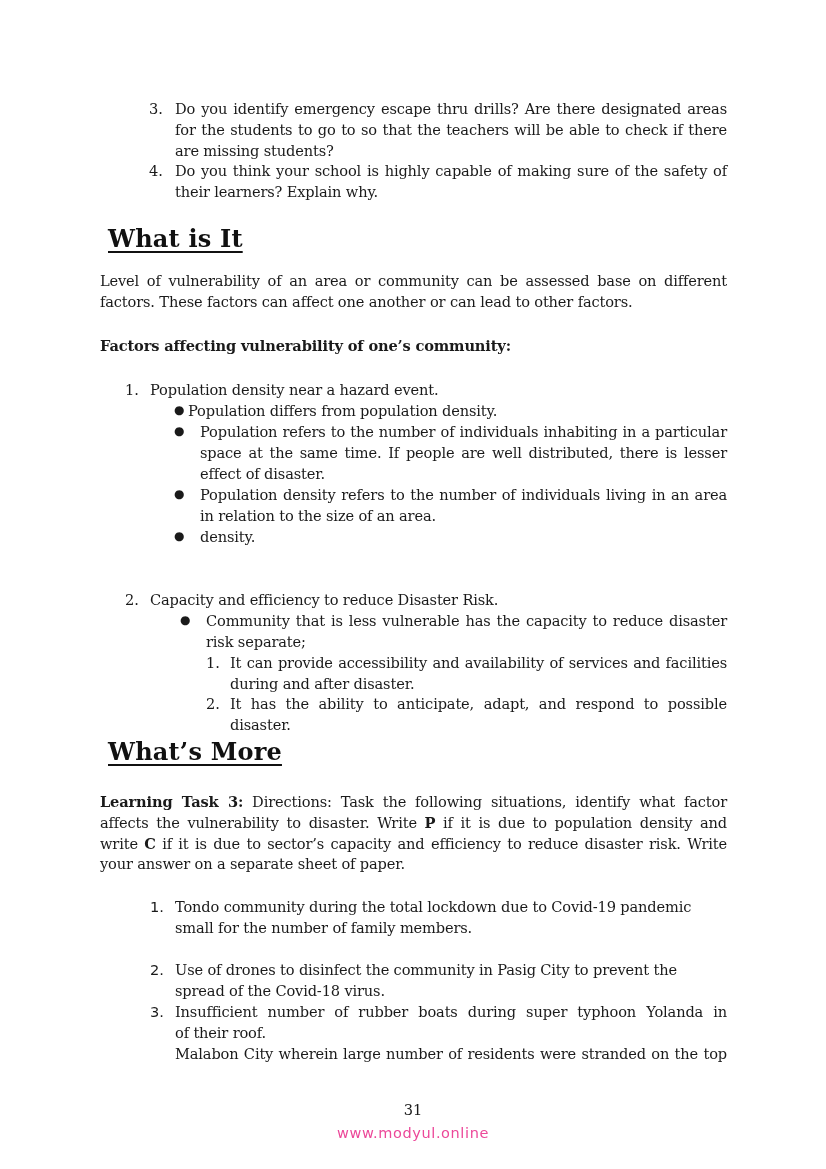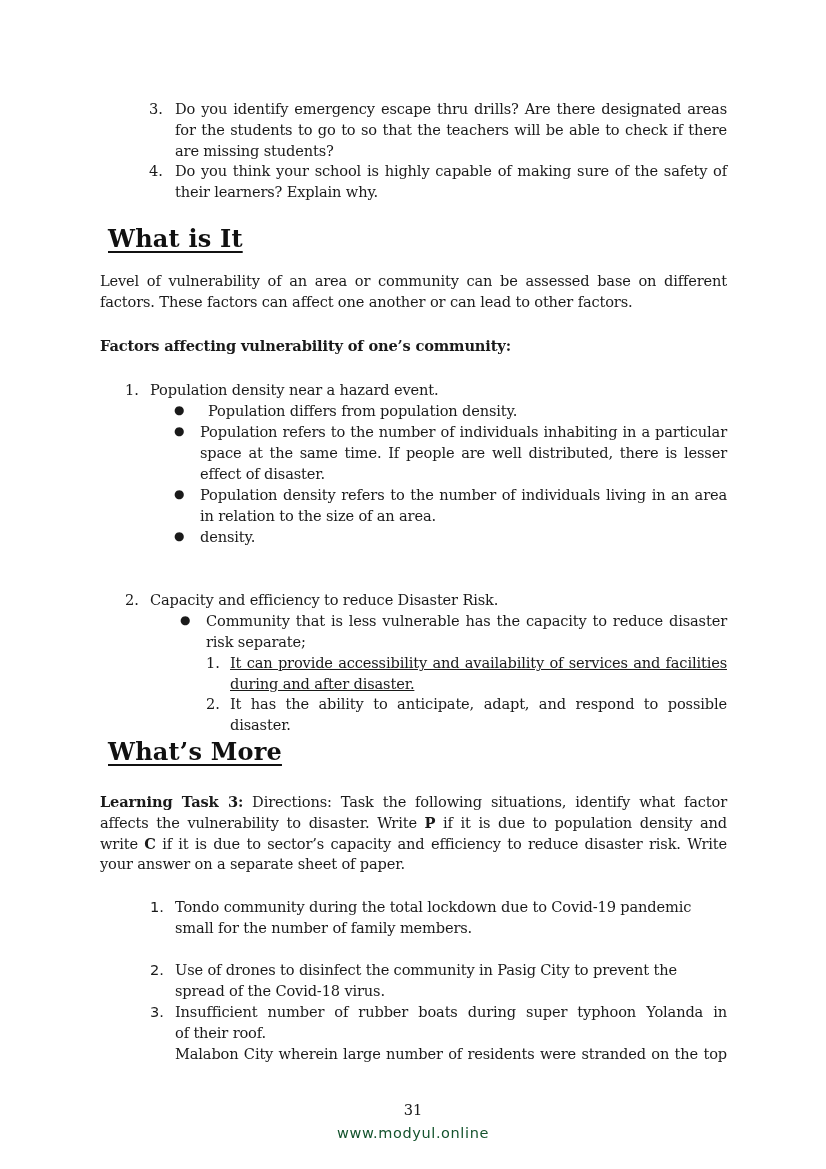--- a/index.html
+++ b/index.html
@@ -10,21 +10,21 @@
     .justify { text-align: justify; }
     .abs { position: absolute; }
     .num { position: absolute; }
     .heading { position: absolute; font-family: "DejaVu Serif", serif; font-weight: bold;
       font-size: 24px; text-decoration: underline; text-decoration-thickness: 2px;
       text-underline-offset: 4px; letter-spacing: 0.2px; color: #111; }
     .subhead { font-weight: bold; }
     .bullet { position: absolute; font-size: 12px; }
     .pagenum { position: absolute; left: 0; width: 826px; text-align: center; top: 1101px; font-size: 14.6px; }
     .watermark { position: absolute; left: 0; width: 826px; text-align: center; top: 1125px;
-      font-family: "DejaVu Sans", sans-serif; font-size: 14.5px; color: #14532d; letter-spacing: 0.6px; }
+      font-family: "DejaVu Sans", sans-serif; font-size: 14.5px; color: #ec4899; letter-spacing: 0.6px; }
     .sans-num { font-family: "DejaVu Sans", sans-serif; }
   </style>
 </head>
 <body>
 
 <div class="page">
 
   <div>
     <span class="num txt" style="left:149px; top:99px;">3.</span>
     <div class="abs txt" style="left:175px; top:99px; width:552px;">
@@ -45,21 +45,21 @@
     <div style="text-align: justify; text-align-last: justify;">Level of vulnerability of an area or community can be assessed base on different</div>
     <div>factors.  These factors can affect one another or can lead to other factors.</div>
   </div>
 
   <div class="abs txt subhead" style="left:100px; top:336px;">Factors affecting vulnerability of one’s community:</div>
 
   <span class="num txt" style="left:125px; top:380px;">1.</span>
   <div class="abs txt" style="left:150px; top:380px;">Population density near a hazard event.</div>
 
   <span class="bullet" style="left:174px; top:403px;">●</span>
-  <div class="abs txt" style="left:208px; top:401px; width:527px;">
+  <div class="abs txt" style="left:188px; top:401px; width:527px;">
     <div>Population differs from population density.</div>
   </div>
 
   <span class="bullet" style="left:174px; top:424px;">●</span>
   <div class="abs txt" style="left:200px; top:422px; width:527px;">
     <div style="text-align: justify; text-align-last: justify;">Population refers to the number of individuals inhabiting in a particular</div>
     <div style="text-align: justify; text-align-last: justify;">space at the same time.  If people are well distributed, there is lesser</div>
     <div>effect of disaster.</div>
   </div>
 
@@ -77,21 +77,21 @@
   <span class="num txt" style="left:125px; top:590px;">2.</span>
   <div class="abs txt" style="left:150px; top:590px;">Capacity and efficiency to reduce Disaster Risk.</div>
 
   <span class="bullet" style="left:180px; top:613px;">●</span>
   <div class="abs txt" style="left:206px; top:611px; width:521px;">
     <div style="text-align: justify; text-align-last: justify;">Community that is less vulnerable has the capacity to reduce disaster</div>
     <div>risk separate;</div>
   </div>
 
   <span class="num txt" style="left:206px; top:653px;">1.</span>
-  <div class="abs txt" style="left:230px; top:653px; width:497px;text-decoration:underline;">
+  <div class="abs txt" style="left:230px; top:653px; width:497px;">
     <div style="text-align: justify; text-align-last: justify;">It can provide accessibility and availability of services and facilities</div>
     <div>during and after disaster.</div>
   </div>
 
   <span class="num txt" style="left:206px; top:694px;">2.</span>
   <div class="abs txt" style="left:230px; top:694px; width:497px;">
     <div style="text-align: justify; text-align-last: justify;">It has the ability to anticipate, adapt, and respond to possible</div>
     <div>disaster.</div>
   </div>
 

